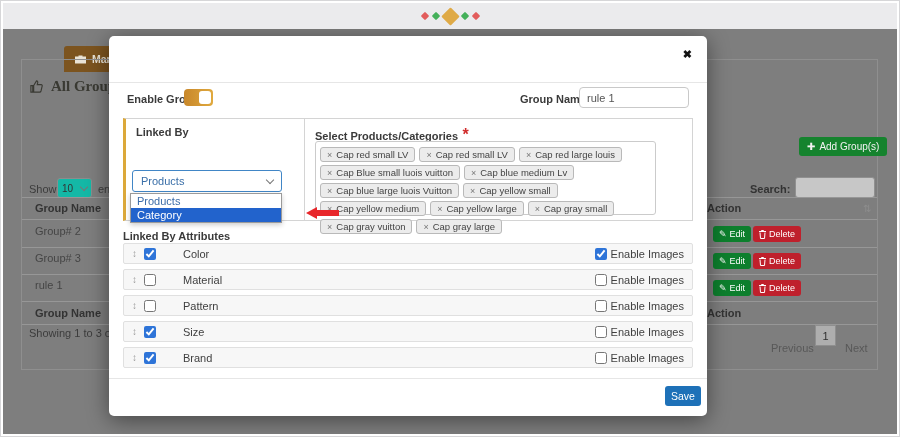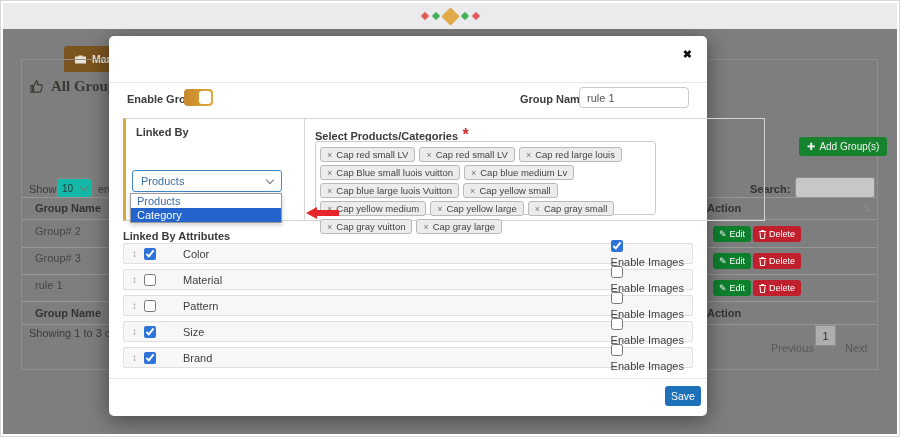--- a/index.html
+++ b/index.html
@@ -32,39 +32,39 @@
 
   
   .modal { left:106px; top:7px; width:598px; height:380px; background:#fff; border-radius:5px; box-shadow:0 4px 22px rgba(0,0,0,.45); }
   .m-title { left:18px; top:11px; font-family:"Liberation Serif", serif; font-size:21px; color:#1d1d1d; }
   .m-close { right:15px; top:12px; font-size:11px; color:#111; font-weight:bold; cursor:pointer; }
   .m-hline { left:0; top:46px; width:100%; height:1px; background:#e6e6e6; }
   .lbl { font-size:11px; font-weight:bold; color:#3a3a3a; }
   .toggle { left:75px; top:53px; width:29px; height:17px; border-radius:4px; background:linear-gradient(90deg,#c8872a,#e0a93e); }
   .knob { position:absolute; right:2px; top:2px; width:12px; height:13px; background:#fff; border-radius:3px; }
   .gname-input { left:470px; top:51px; width:110px; height:21px; border:1px solid #c9c9c9; border-radius:4px; font-size:11px; color:#555; padding:0 7px; }
-  .fieldset { left:14px; top:82px; width:642px; height:103px; border:1px solid #d4d4d4; border-left:3px solid #dba83a; }
+  .fieldset { left:14px; top:82px; width:570px; height:103px; border:1px solid #d4d4d4; border-left:3px solid #dba83a; }
   .vdiv { left:178px; top:0; width:1px; height:101px; background:#d4d4d4; }
   .sel { left:6px; top:51px; width:150px; height:22px; border:1px solid #4186c6; border-radius:3px; display:flex; align-items:center; justify-content:space-between; padding:0 8px; font-size:11px; color:#3a6fa8; background:#fff; }
   .chev { width:6px; height:6px; border-right:1.5px solid #777; border-bottom:1.5px solid #777; transform:rotate(45deg); margin-top:-3px; }
   .listbox { left:4px; top:74px; width:152px; background:#fff; border:1px solid #9a9a9a; z-index:5; box-shadow:0 2px 5px rgba(0,0,0,.2); }
   .opt { font-size:11px; padding:1px 6px; height:14px; }
   .opt-plain { color:#3c6ca8; }
   .opt-hi { background:#2263cc; color:#fff; }
   .red-arrow { left:176px; top:166px; z-index:6; display:flex; align-items:center; }
   .ra-head { width:0; height:0; border-top:6.5px solid transparent; border-bottom:6.5px solid transparent; border-right:11px solid #e8262a; }
   .ra-tail { width:22px; height:6px; background:#e8262a; }
   .req { color:#d02a2a; font-weight:bold; }
   .tags-box { left:189px; top:22px; width:341px; height:74px; border:1px solid #cbcbcb; border-radius:3px; padding:5px 4px; display:flex; flex-wrap:wrap; gap:3px 4px; align-content:flex-start; }
   .tag { display:inline-flex; align-items:center; gap:4px; background:#ececec; border:1px solid #b9b9b9; border-radius:3px; padding:1px 6px; font-size:9.5px; color:#444; height:15px; }
   .tag .x { color:#777; font-size:9px; }
   .attr-row { position:relative; width:570px; height:21px; background:#f7f7f7; border:1px solid #e0e0e0; border-radius:2px; margin-bottom:5px; display:flex; align-items:center; padding:0 8px; gap:7px; }
   .attr-row .handle { color:#999; font-size:10px; }
   .attr-row .name { font-size:11px; color:#3f3f3f;margin-left:20px; }
-  .attr-right { margin-left:auto; display:flex; align-items:flex-start; gap:4px; font-size:11px; color:#3f3f3f;flex-direction:column; }
+  .attr-right { margin-left:auto; display:flex; align-items:flex-start; gap:4px; font-size:11px; color:#3f3f3f; }
   input[type=checkbox] { width:12px; height:12px; accent-color:#2e74d8; }
   .m-footer { left:0; top:342px; width:100%; height:38px; border-top:1px solid #e6e6e6;text-decoration:underline; }
   .btn-save { right:6px; top:7px; width:36px; height:20px; background:#1e71b8; color:#fff; border:none; border-radius:3px; font-size:10.5px; position:absolute; }
   svg { display:block; }
 </style>
 </head>
 <body>
 
 <div class="frame">
 

